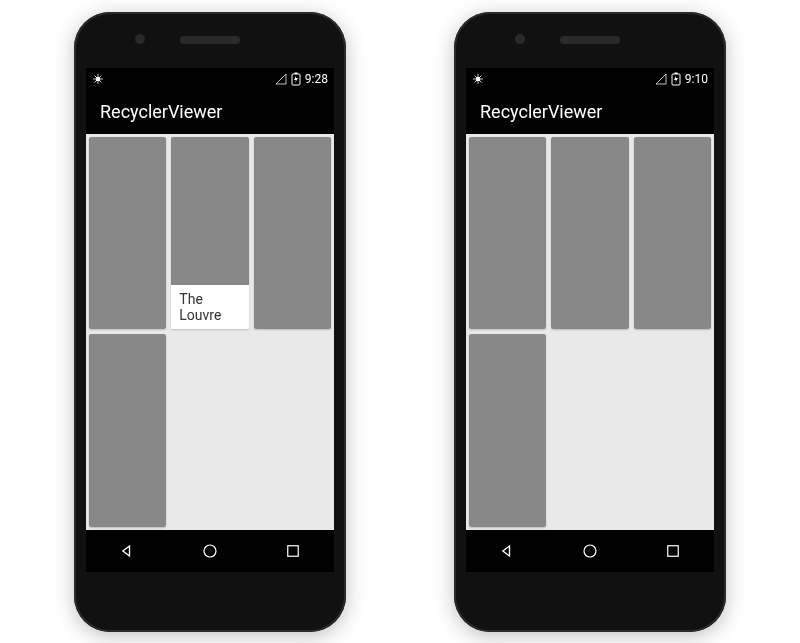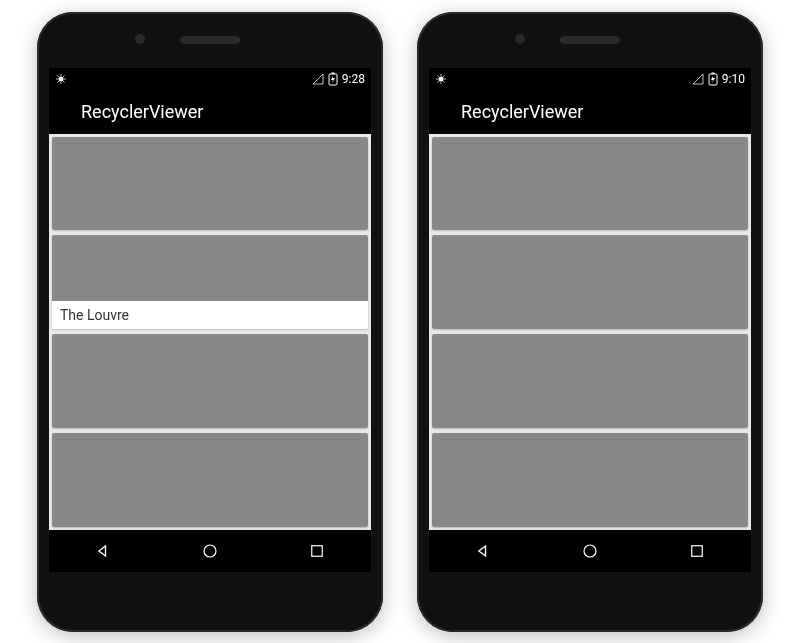--- a/index.html
+++ b/index.html
@@ -7,21 +7,21 @@
     background: #ffffff;
     width: 800px;
     height: 643px;
     font-family: Roboto, "Helvetica Neue", Arial, sans-serif;
     display: flex;
     justify-content: space-around;
     align-items: center;
     padding: 10px 20px;
   }
   .phone {
-    width: 346px;
+    width: 272px;
     height: 620px;
     background: #111;
     border-radius: 36px;
     padding: 56px 12px 60px 12px;
     position: relative;
     box-shadow: 0 4px 20px rgba(0,0,0,0.25), inset 0 0 0 2px #2a2a2a;
   }
   .phone::before {
     content: "";
     position: absolute;
@@ -63,28 +63,28 @@
   .status-right { display:flex; align-items:center; gap:4px; }
   .signal-icon, .battery-icon, .debug-icon { display:inline-flex; }
   .app-bar {
     height: 44px;
     background: #000;
     color: #fff;
     font-size: 18px;
     font-weight: 400;
     display: flex;
     align-items: center;
-    padding: 0 32px;
+    padding: 0 14px;
   }
   .content {
     flex: 1;
     background: #e9e9e9;
     padding: 3px;
     display: grid;
-    grid-template-columns: 1fr;
+    grid-template-columns: 1fr 1fr 1fr;
     grid-auto-rows: 1fr;
     gap: 5px;
     overflow: hidden;
   }
   .card {
     background: #fff;
     border-radius: 2px;
     box-shadow: 0 1px 2px rgba(0,0,0,0.2);
     overflow: hidden;
     display: flex;

